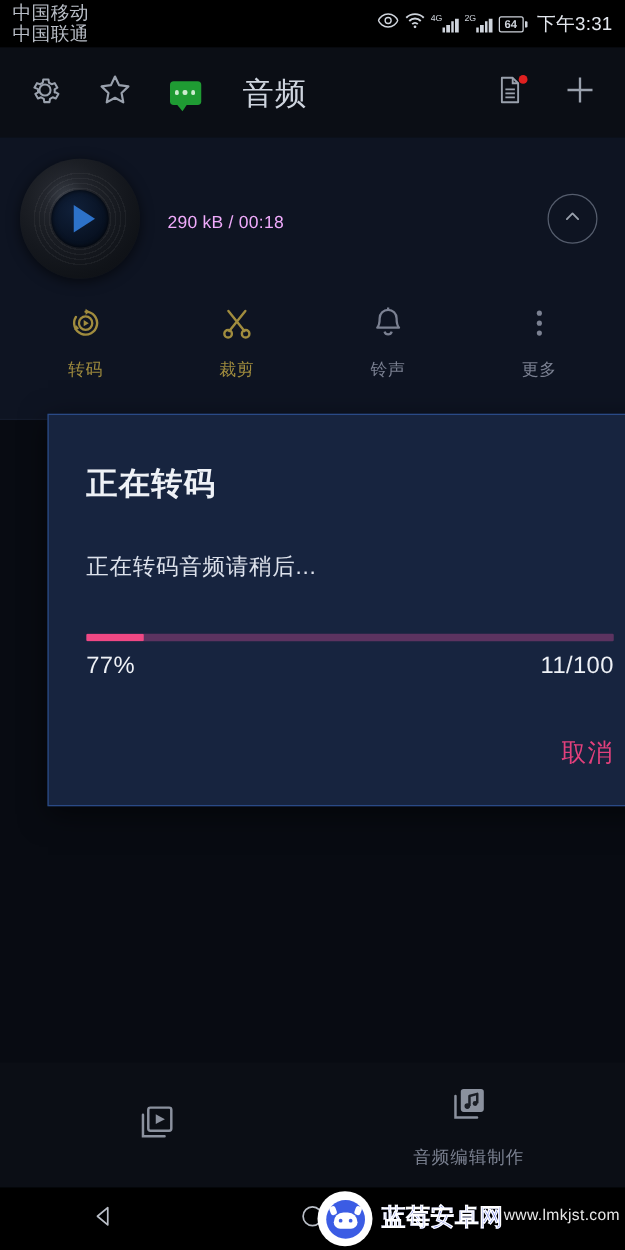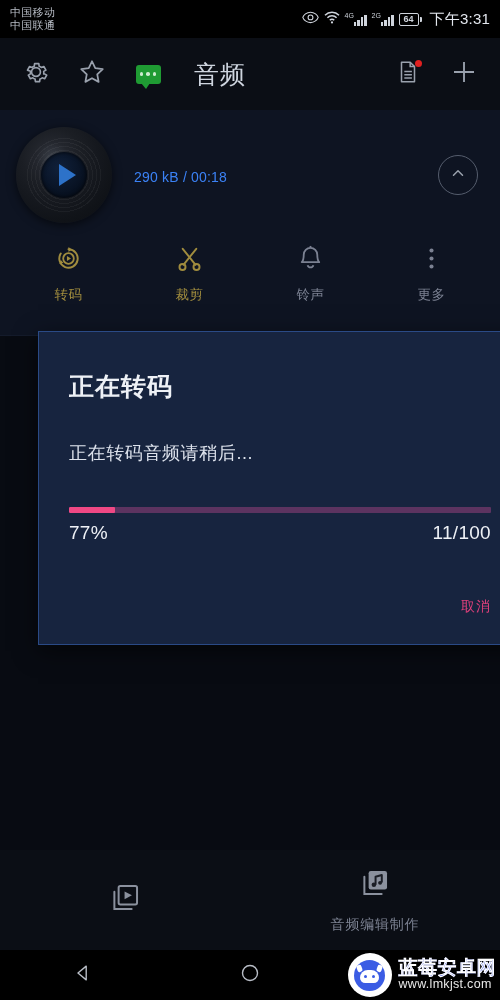--- a/index.html
+++ b/index.html
@@ -34,21 +34,21 @@
     padding: 0 10px;
     box-sizing: border-box;
   }
   .carriers {
     display: flex;
     flex-direction: column;
     justify-content: center;
     line-height: 1.15;
   }
   .carriers span {
-    font-size: 11px;
+    font-size: 15px;
     color: #b9bec7;
     letter-spacing: .3px;
   }
   .status-right {
     display: flex;
     align-items: center;
     gap: 5px;
   }
   .sticon { display: block; }
   .sig {
@@ -214,21 +214,21 @@
   }
   .track-name {
     font-size: 19px;
     color: #b6bcc8;
     white-space: nowrap;
     overflow: hidden;
     letter-spacing: .2px;
   }
   .track-sub {
     font-size: 14px;
-    color: #3b82f6;
+    color: #f0abfc;
     margin-top: 4px;
     letter-spacing: .2px;
   }
   .chev-btn {
     width: 38px; height: 38px;
     border-radius: 50%;
     border: 1.6px solid #555d6d;
     flex: none;
     display:flex; align-items:center; justify-content:center;
     margin-right: 6px;
@@ -300,21 +300,21 @@
     font-size: 19px;
     color: #eef1f6;
     letter-spacing: .3px;
   }
   .dlg-cancel-row {
     position: absolute;
     right: 30px;
     bottom: 28px;
   }
   .dlg-cancel {
-    font-size: 14px;
+    font-size: 20px;
     color: #e2407c;
     letter-spacing: 1px;
     cursor: pointer;
   }
 
   
   .bottombar {
     position: absolute;
     left: 0; right: 0;
     bottom: 50px;
@@ -386,21 +386,21 @@
   .wm-bot .face::after  { right: 4px; }
   .wm-ear {
     position: absolute;
     top: 5px;
     width: 5px; height: 7px;
     background: #fff;
     border-radius: 2px;
     transform: rotate(-20deg);
   }
   .wm-ear.r { transform: rotate(20deg); }
-  .wm-text { display:flex; flex-direction:column; align-items:flex-start; }
+  .wm-text { display:flex; flex-direction:row; align-items:flex-start; }
   .wm-cn {
     font-size: 19px;
     font-weight: bold;
     color: #2f46d8;
     letter-spacing: .5px;
     line-height: 1.05;
     -webkit-text-stroke: 0.4px #fff;
   }
   .wm-url {
     font-size: 12.5px;

